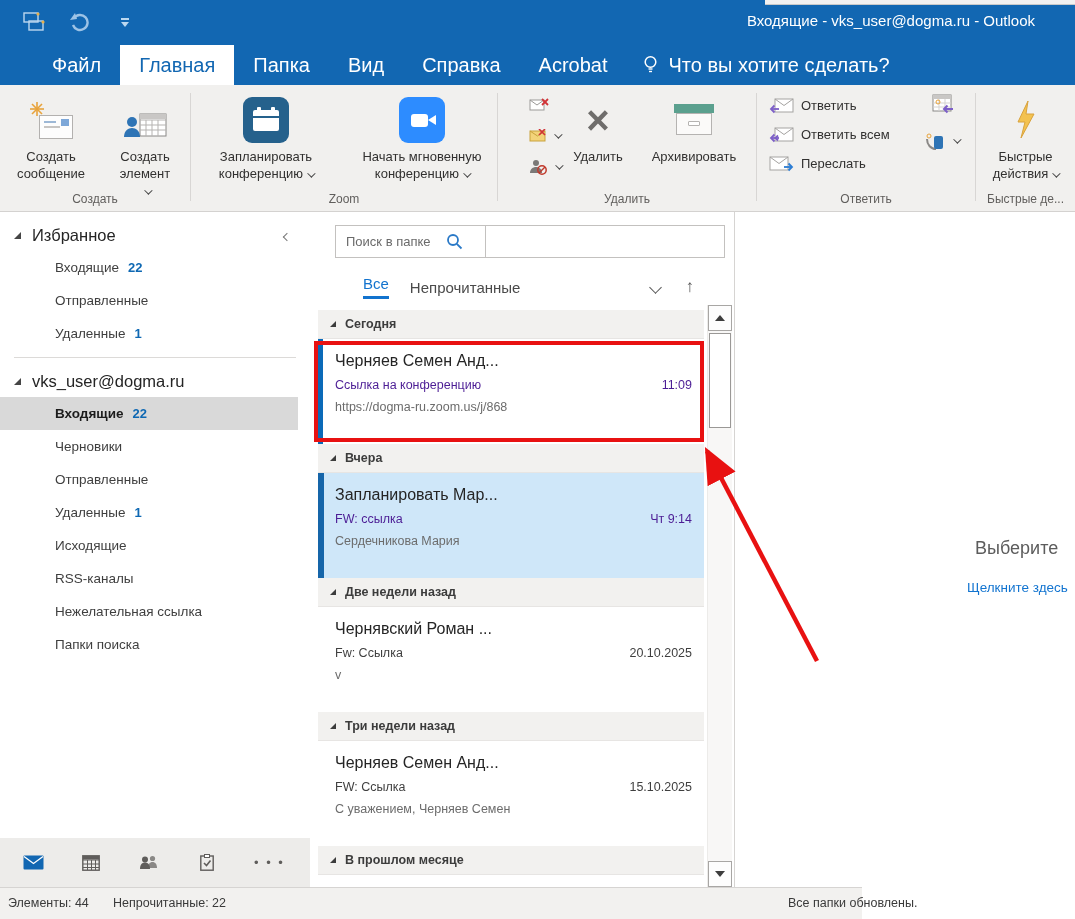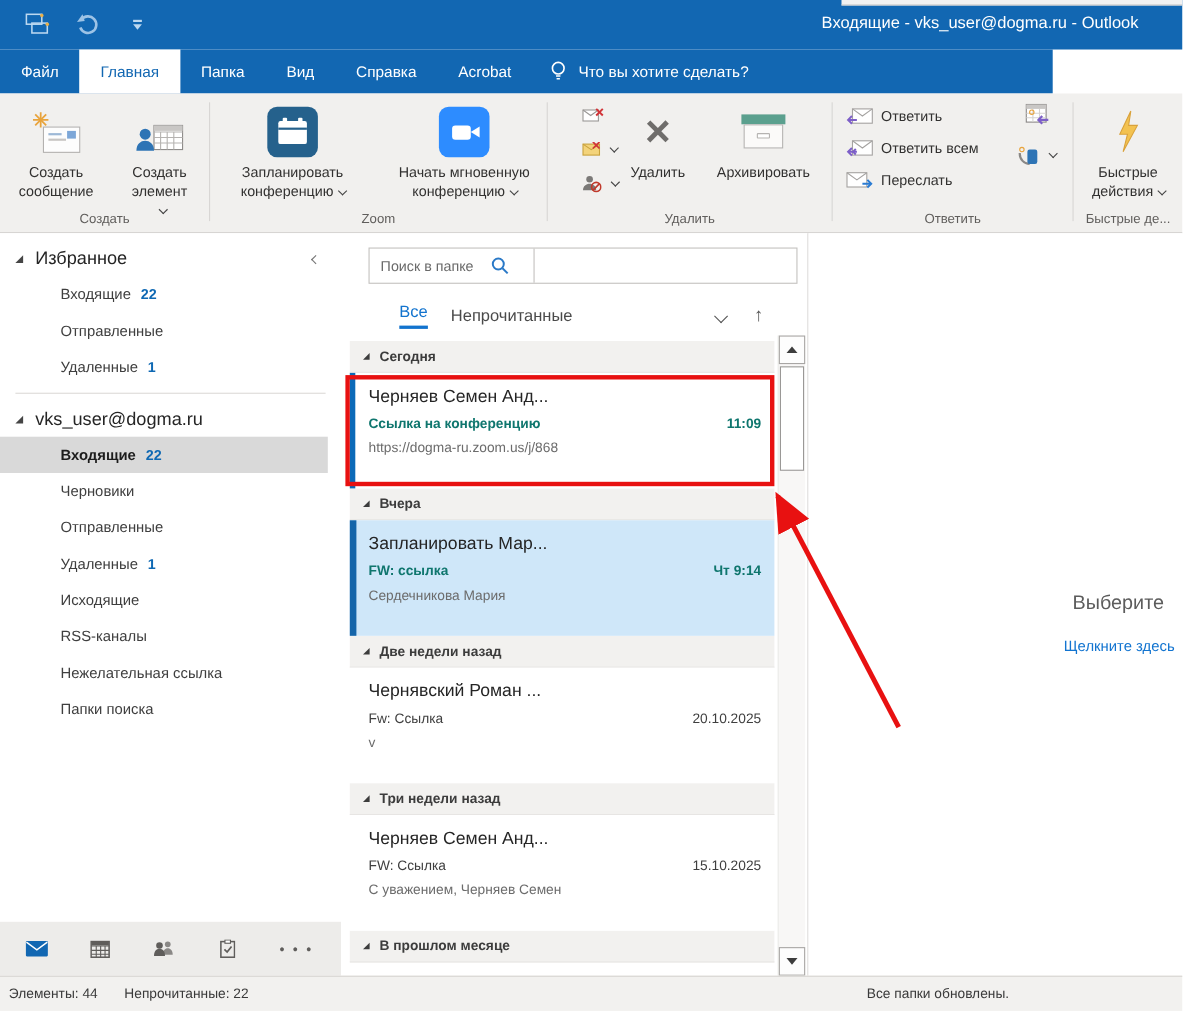--- a/index.html
+++ b/index.html
@@ -11,22 +11,22 @@
   .titlebar { position:absolute; left:0; top:0; width:1075px; height:45px; background:#1267b2;padding-left:20px; }
   .top-strip { position:absolute; left:765px; top:0; width:310px; height:5px; background:#f1f1f1; border-bottom:1px solid #c9c9c9; }
   .qat { position:absolute; left:20px; top:9px; display:flex; gap:20px; align-items:center; }
   .qat-btn { display:flex; align-items:center; justify-content:center; width:26px; height:26px; }
   .win-title { position:absolute; right:40px; top:12px; font-size:15px; color:#fff; white-space:nowrap; }
   .qat-drop { display:flex; flex-direction:column; align-items:center; gap:2px; }
   .qat-drop .bar { width:8px; height:2px; background:#bcd8f0; }
   .tri-dn-w { width:0; height:0; border-left:4px solid transparent; border-right:4px solid transparent; border-top:5px solid #bcd8f0; }
 
   
-  .tabrow { position:absolute; left:0; top:45px; width:957px; height:40px; background:#1267b2;
-            display:flex; align-items:stretch; font-size:14px; color:#fff; }
+  .tabrow { position:absolute; left:0; top:45px; width:1075px; height:40px; background:#1267b2;
+            display:flex; align-items:stretch; font-size:20px; color:#fff;padding-left:33px; }
   .tab { display:flex; align-items:center; padding:0 19px; white-space:nowrap; }
   .tab.active { background:#fff; color:#1267b2; }
   .tellme { display:flex; align-items:center; gap:11px; padding-left:16px; }
 
   
   .ribbon { position:absolute; left:0; top:85px; width:1075px; height:127px; background:#f1f0ee; border-bottom:1px solid #d4d2d0; }
   .rgroup { position:absolute; top:0; height:126px; }
   .g1 { left:0; width:190px; } .g2 { left:191px; width:306px; } .g3 { left:498px; width:258px; }
   .g4 { left:757px; width:218px; } .g5 { left:976px; width:99px; }
   .rdiv { position:absolute; top:8px; height:108px; width:1px; background:#d8d6d4; }
@@ -67,21 +67,21 @@
   .f-row.selected { background:#d9d9d9; font-weight:bold; color:#1c1c1c; }
   .side-div { height:1px; background:#dcdad8; margin:7px 14px 6px 14px; }
   .collapse { position:absolute; right:16px; top:14px; width:10px; height:10px; }
   .chev-left { display:inline-block; width:6px; height:6px; border-left:1.6px solid #777; border-bottom:1.6px solid #777; transform:rotate(45deg); }
 
   
   .bottom-nav { position:absolute; left:0; top:838px; width:310px; height:49px; background:#edecea;
                 display:flex; align-items:center; padding-left:22px; gap:36px; }
   .nav-ic { display:flex; align-items:center; justify-content:center; width:22px; height:20px; }
   .dots { font-size:13px; color:#5f5d5b; letter-spacing:2px; white-space:nowrap; }
-  .statusbar { position:absolute; left:0; top:887px; width:1075px; height:32px; background:#f2f1ef; border-top:1px solid #d6d4d2; font-size:12.5px; color:#3a3a3a; }
+  .statusbar { position:absolute; left:0; top:887px; width:862px; height:32px; background:#f2f1ef; border-top:1px solid #d6d4d2; font-size:12.5px; color:#3a3a3a; }
   .statusbar span { position:absolute; top:8px; white-space:nowrap; }
   .st-items { left:8px; } .st-unread { left:113px; } .st-sync { left:788px; }
 
   
   .maillist { position:absolute; left:310px; top:212px; width:425px; height:675px; background:#fff; border-right:1px solid #d6d4d2; }
   .search-row { position:absolute; left:25px; top:13px; width:390px; height:33px; border:1px solid #c3c1bf; display:flex; background:#fff; }
   .search-cell { width:150px; display:flex; align-items:center; padding:0 16px 0 10px; border-right:1px solid #c3c1bf; }
   .search-cell input { border:none; outline:none; width:100px; font-size:13px; color:#666; font-family:"Liberation Sans",sans-serif; background:transparent; }
   .search-cell input::placeholder { color:#6a6a6a; opacity:1; }
   .scope-cell { flex:1; display:flex; align-items:center; padding:0 10px; font-size:13px; color:#454545; }
@@ -95,21 +95,21 @@
   .mgroup { height:29px; background:#f2f1ef; border-bottom:1px solid #e7e5e3; display:flex; align-items:center; padding-left:12px; gap:9px;
             font-size:12.5px; font-weight:bold; color:#3c3c3c; }
   .mgroup .exp { border-left-width:6px; border-bottom-width:6px; border-bottom-color:#3c3c3c; }
   .mail-item { position:relative; height:105px; background:#fff; padding:13px 12px 0 17px; }
   .mail-item .bar { position:absolute; left:0; top:0; bottom:0; width:5px; }
   .mail-item.unread .bar { background:#0b6ab8; }
   .mail-item.selected { background:#cfe7f9; }
   .mail-item.selected .bar { background:#1565a9; width:6px; }
   .sender { font-size:16px; color:#252525; white-space:nowrap; }
   .subj-row { display:flex; justify-content:space-between; margin-top:8px; font-size:12.5px; }
-  .mail-item.unread .subj, .mail-item.unread .mtime { color:#0f766e; font-weight:bold; }
+  .mail-item.unread .subj, .mail-item.unread .mtime { color:#4c1d95; font-weight:normal; }
   .mail-item.read .subj, .mail-item.read .mtime { color:#3f3f3f; }
   .preview { margin-top:8px; font-size:12.5px; color:#6c6c6c; white-space:nowrap; }
 
   
   .vscroll { position:absolute; left:397px; top:93px; width:25px; height:582px; background:#f8f7f6; border-left:1px solid #ecebe9; }
   .sc-btn { position:absolute; left:0; width:24px; height:26px; background:#fdfdfd; border:1px solid #a8a6a4; display:flex; align-items:center; justify-content:center; }
   .sc-up { top:0; } .sc-dn { bottom:0; }
   .tri-up-s { width:0; height:0; border-left:5px solid transparent; border-right:5px solid transparent; border-bottom:6px solid #3d3d3d; }
   .tri-dn-s { width:0; height:0; border-left:5px solid transparent; border-right:5px solid transparent; border-top:6px solid #3d3d3d; }
   .sc-thumb { position:absolute; left:1px; top:28px; width:22px; height:95px; background:#fff; border:1px solid #9a9896; }

